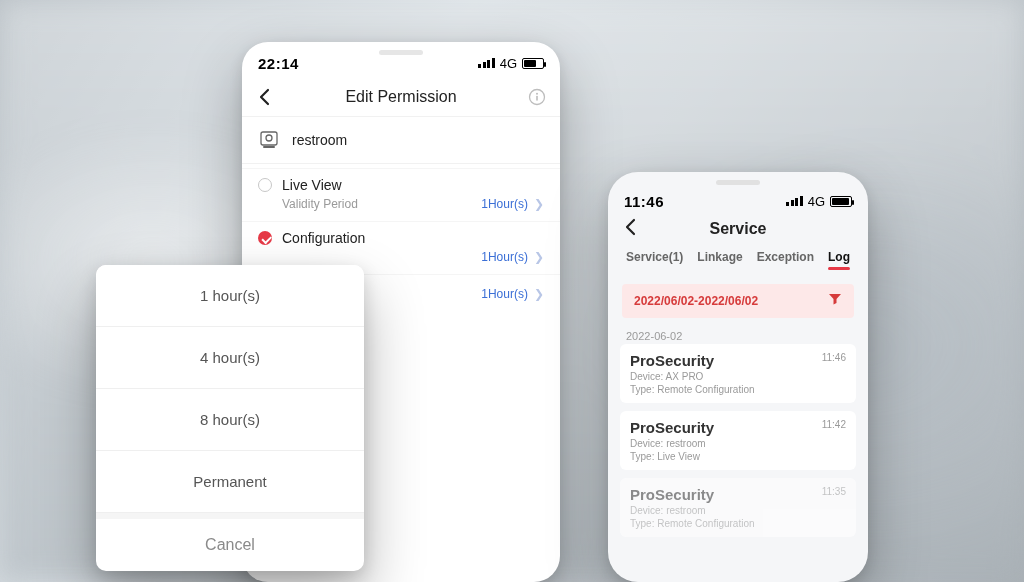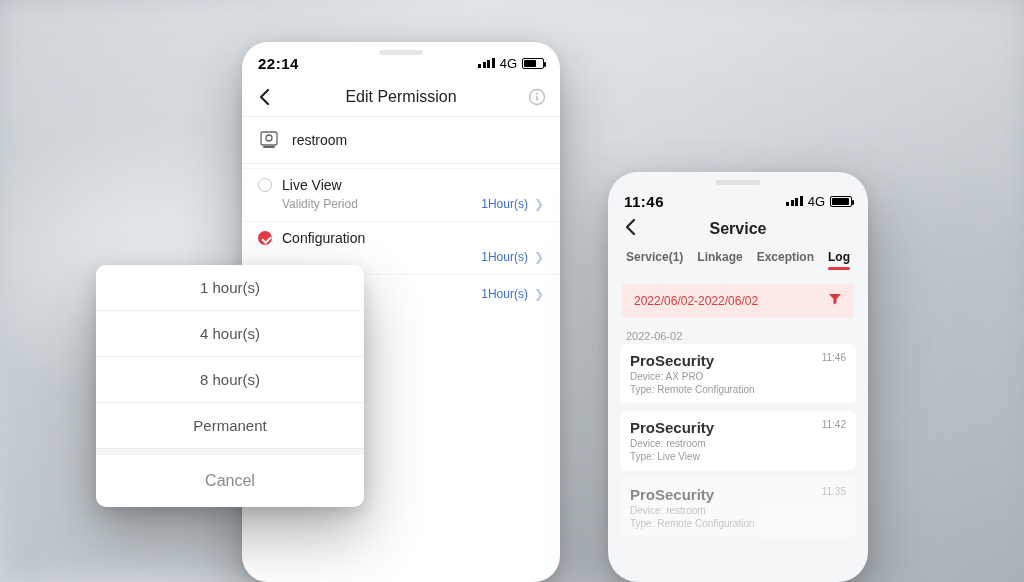--- a/index.html
+++ b/index.html
@@ -49,21 +49,21 @@
   .perm-value-text{ font-size:12px; color:#3b6fd6; font-weight:500;}
   .chev-r{ color:#b8c6e6; font-size:12px;}
   .perm-row.wide{ display:flex; align-items:center; justify-content:flex-end; padding:12px 16px;}
 
   
   .sheet {
     position:absolute; left:96px; top:265px; width:268px; background:#fff;
     border-radius:10px; box-shadow:0 28px 60px rgba(0,0,0,0.30), 0 6px 18px rgba(0,0,0,0.15);
     overflow:hidden;
   }
-  .sheet-item{ height:46px; display:flex; align-items:center; justify-content:center; font-size:15px; color:#555; border-bottom:1px solid #efefef; background:#fff;}
+  .sheet-item{ height:62px; display:flex; align-items:center; justify-content:center; font-size:15px; color:#555; border-bottom:1px solid #efefef; background:#fff;}
   .sheet-item:last-of-type{border-bottom:none;}
   .sheet-cancel{ height:58px; display:flex; align-items:center; justify-content:center; font-size:16px; color:#8a8a8a; border-top:6px solid #f5f5f5;}
 
   
   .phone-right{
     position:absolute; left:608px; top:172px; width:260px; height:410px;
     background:#f5f6f8; border-radius:30px; box-shadow:0 24px 60px rgba(0,0,0,0.28), 0 4px 14px rgba(0,0,0,0.12);
     overflow:hidden;
   }
   .phone-right .status-bar{ padding-top:14px; height:44px;}
@@ -71,21 +71,21 @@
   .phone-right .notch::before{ background:#e1e1e1;}
   .svc-nav{ display:flex; align-items:center; justify-content:center; position:relative; padding:4px 14px 8px;}
   .svc-nav .nav-back{ position:absolute; left:14px; top:2px;}
   .svc-title{ font-size:16px; font-weight:600; color:#222;}
   .tabs{ display:flex; justify-content:space-between; padding:4px 18px 6px 18px; font-size:12px; color:#666; font-weight:600;}
   .tab{ position:relative; padding-bottom:6px;}
   .tab.active{ color:#111;}
   .tab.active::after{content:""; position:absolute; left:0; right:0; bottom:0; height:3px; background:#e63946; border-radius:2px;}
 
   .filter-bar{ margin:8px 14px; height:34px; background:#fde8e8; border-radius:4px; display:flex; align-items:center; justify-content:space-between; padding:0 12px;}
-  .filter-date{ font-size:12px; font-weight:400; color:#d63b3b;}
+  .filter-date{ font-size:12px; font-weight:700; color:#d63b3b;}
   .filter-icon{ color:#d63b3b;}
 
   .date-label{ font-size:11px; color:#9a9a9a; padding:4px 18px 2px;}
   .log-list{ padding:0 12px;}
   .log-card{ background:#fff; border-radius:6px; padding:8px 10px; margin-bottom:8px; position:relative;}
   .log-title{ font-size:15px; font-weight:700; color:#333;}
   .log-line{ font-size:10px; color:#9a9a9a; margin-top:2px;}
   .log-time{ position:absolute; right:10px; top:8px; font-size:10px; color:#9a9a9a;}
   .log-card.faded{ opacity:0.55;}
 

